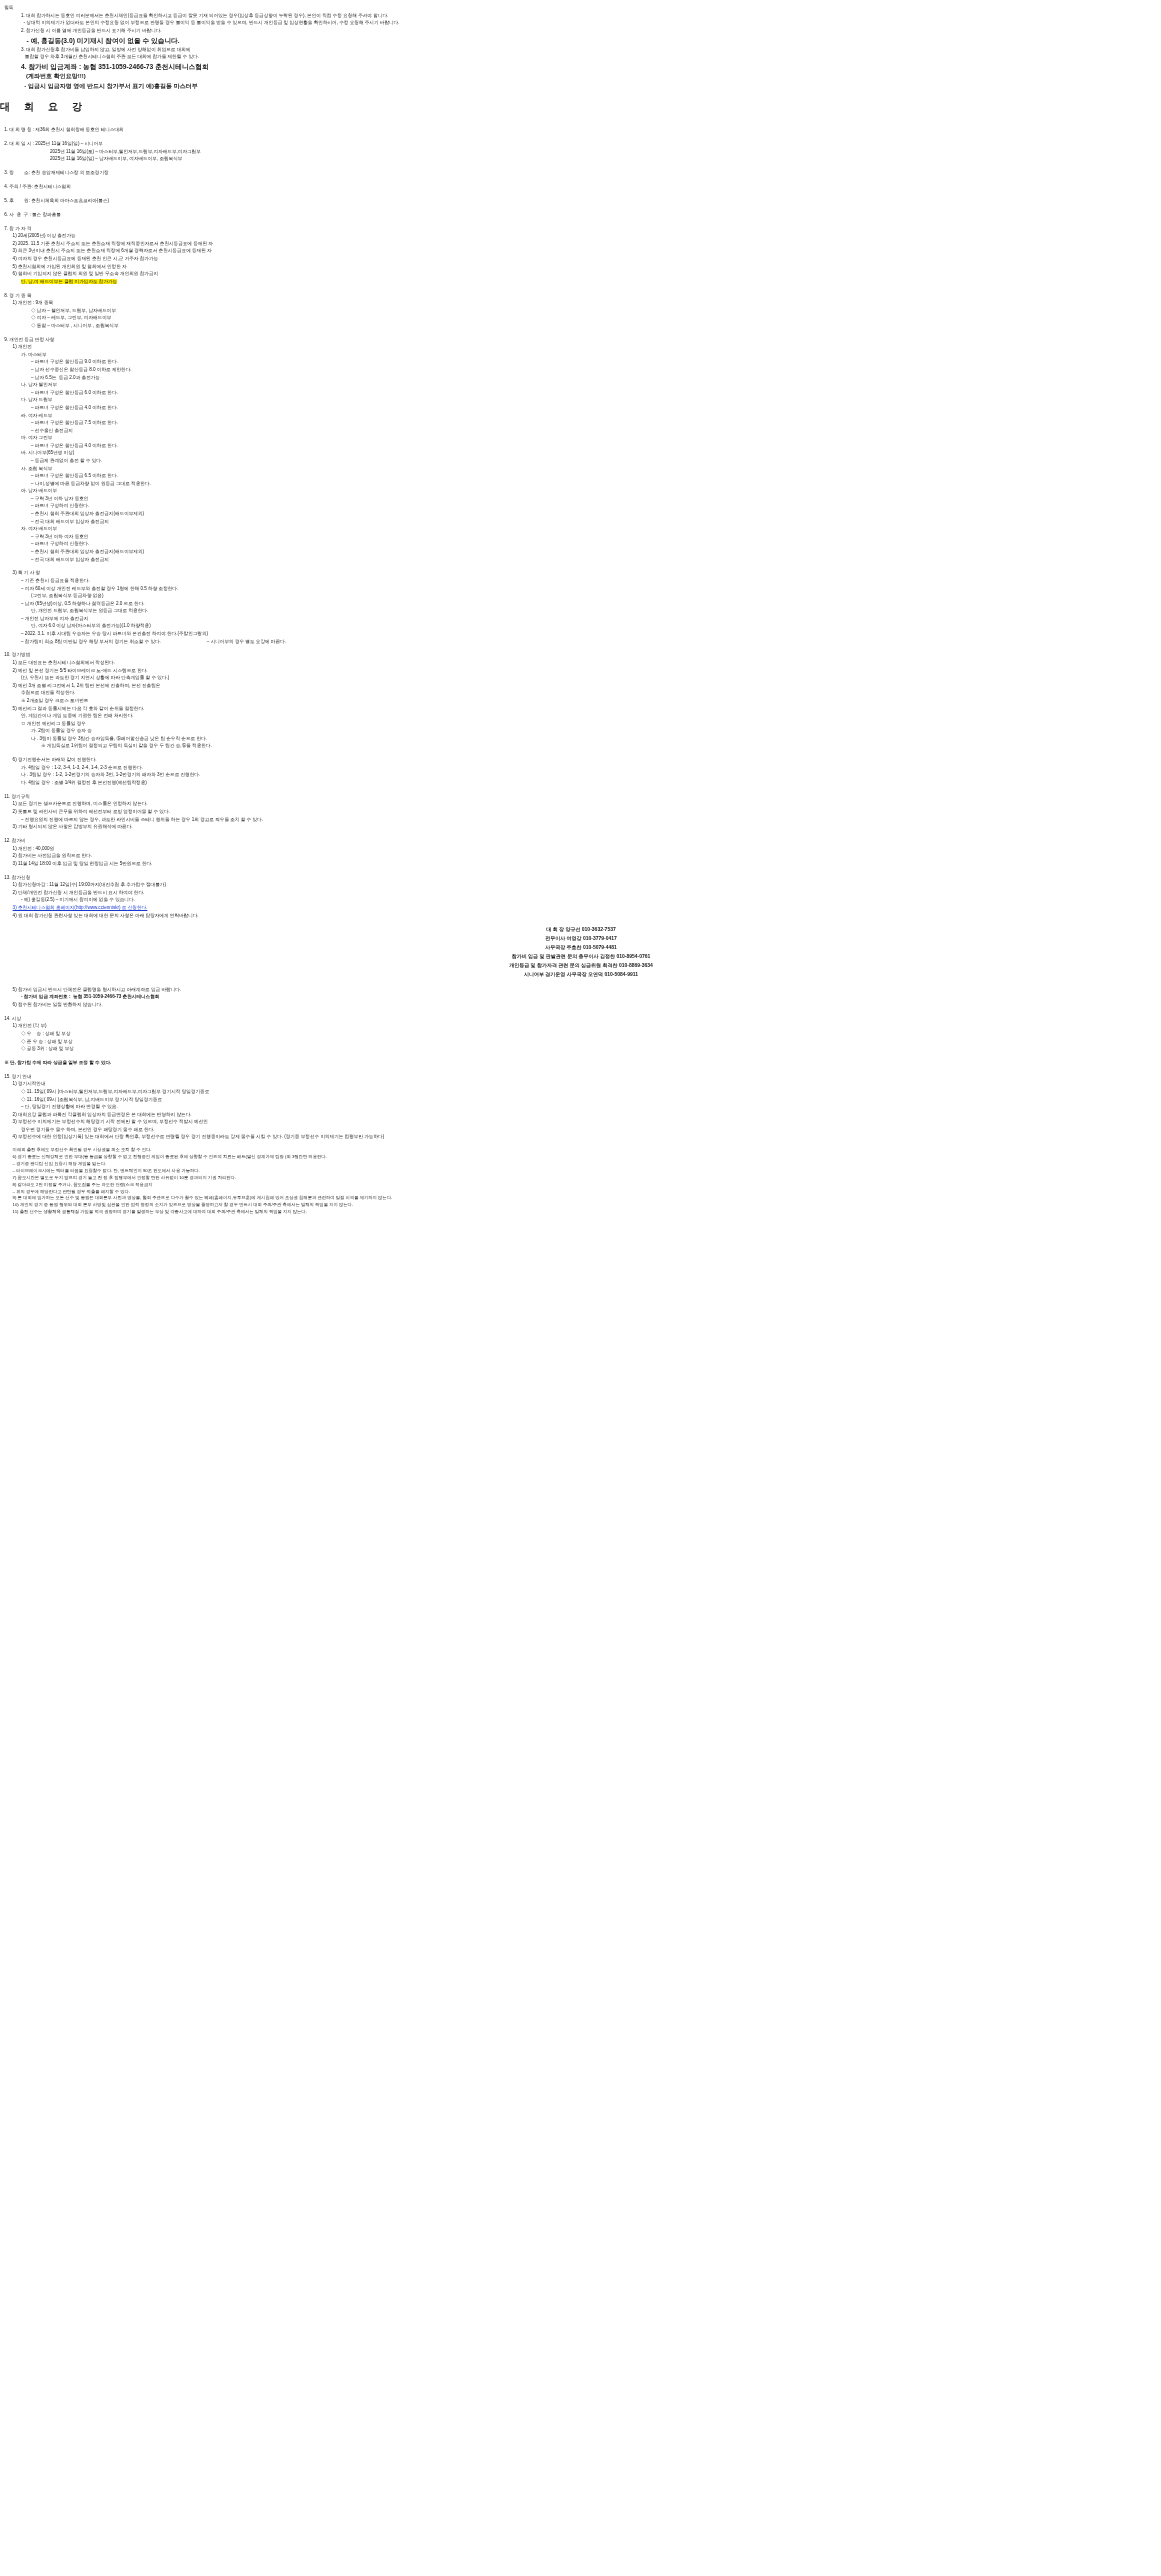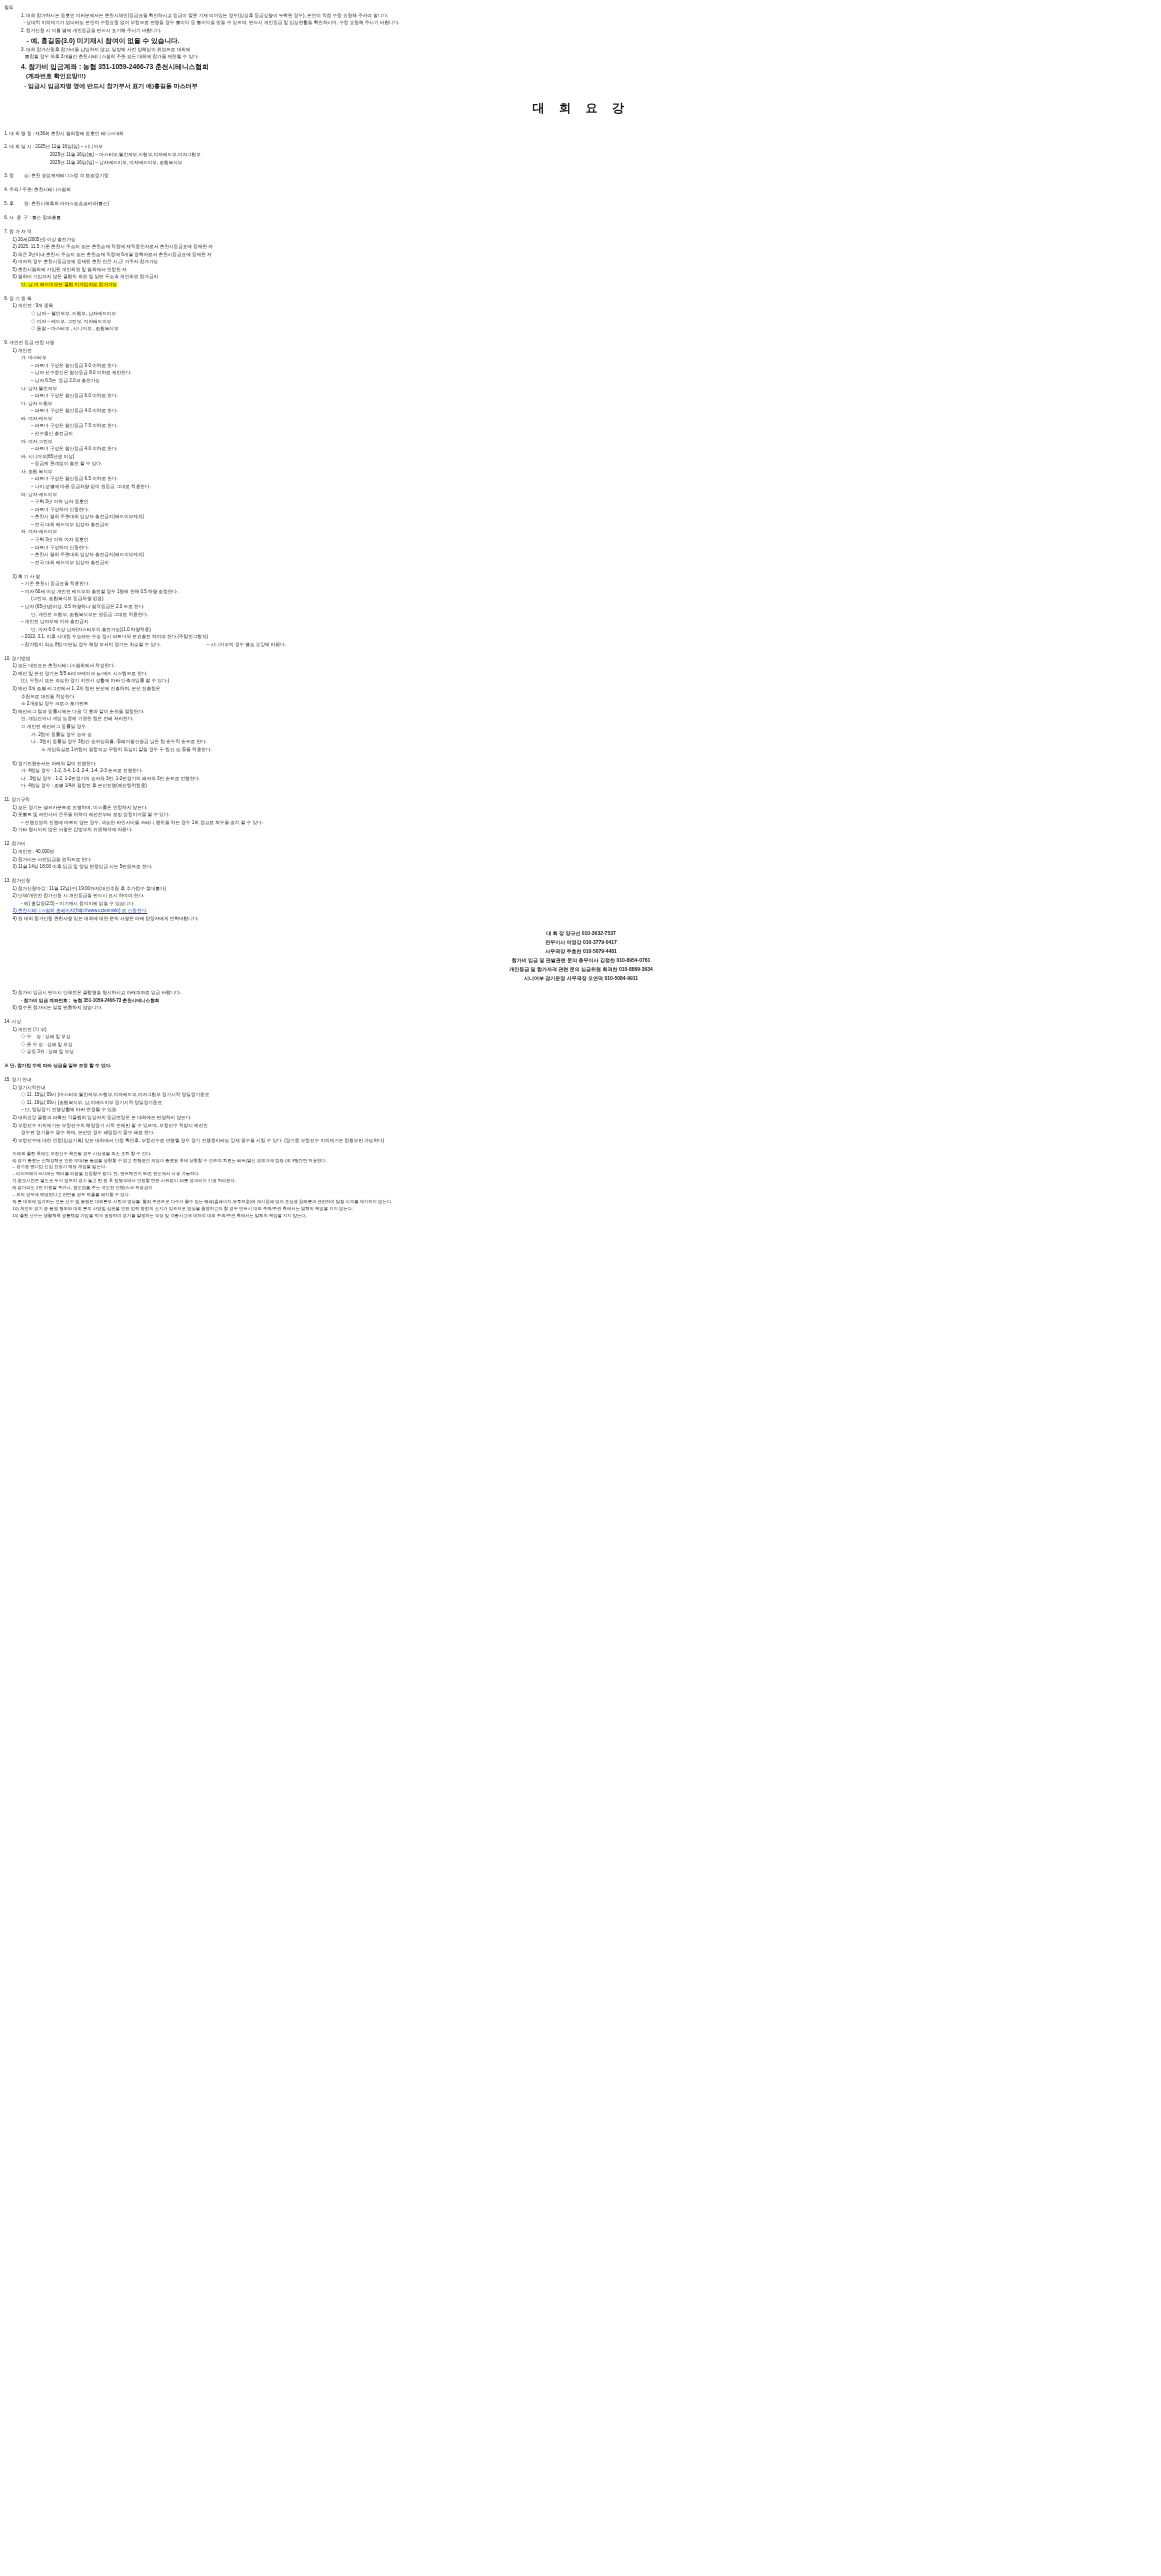--- a/index.html
+++ b/index.html
@@ -16,22 +16,22 @@
   .ind2{padding-left:21px;}
   .ind3{padding-left:31px;}
   .ind4{padding-left:41px;}
   .ind5{padding-left:50px;}
   .line{white-space:pre-wrap;}
   .top-note{padding-left:21px;}
   .bold{font-weight:bold;}
   .big{font-size:6.7px;font-weight:bold;}
   .big2{font-size:6px;font-weight:bold;}
   .title{
-    text-align:center;
-    font-size:12px;
+    text-align:left;
+    font-size:10px;
     font-weight:bold;
     letter-spacing:5.6px;
     margin:7px 0 11.2px 0;
   }
   .link{color:#1a3ad0;text-decoration:underline;}
   .ylw{background:#fff000;}
   .sect{margin-top:6.3px;}
   .acct{text-align:center;font-weight:bold;font-size:5px;line-height:1.8;}
   .notes{font-size:4.3px;line-height:1.6;}
 </style>

